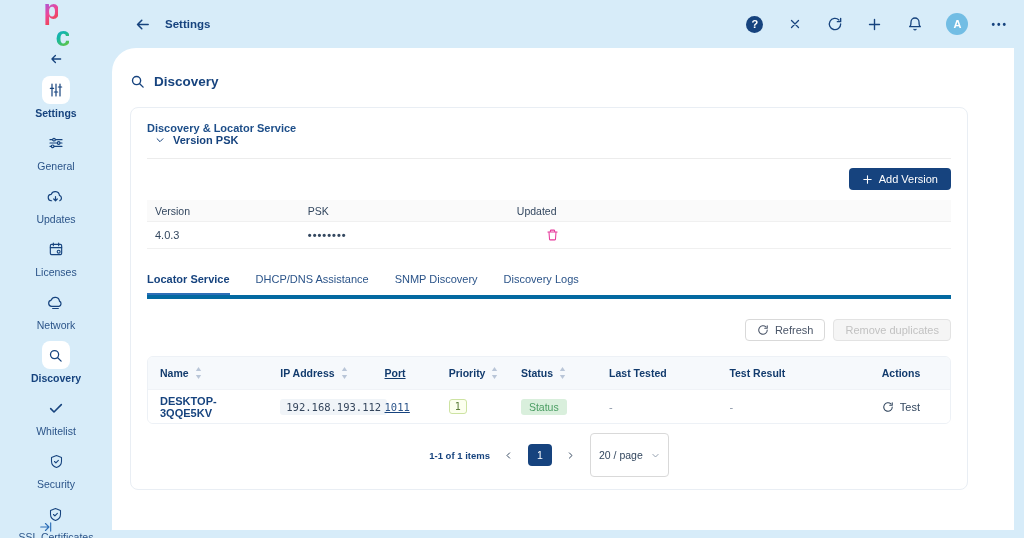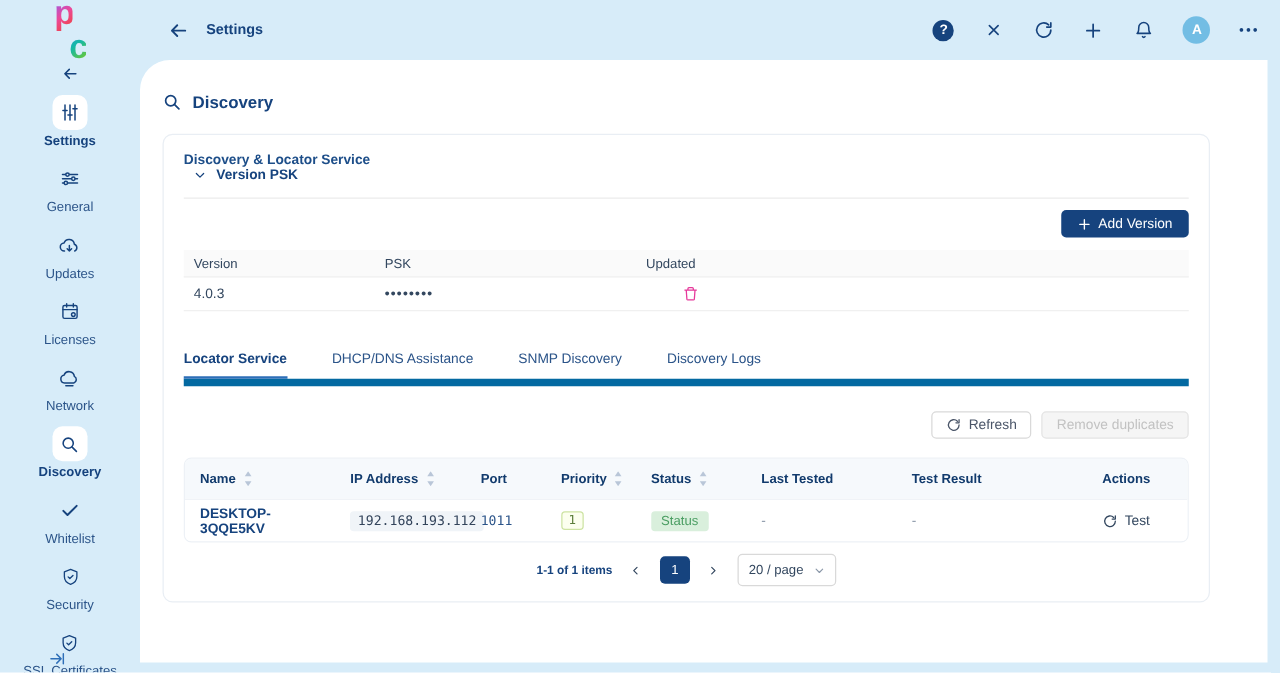--- a/index.html
+++ b/index.html
@@ -66,55 +66,55 @@
   .vhead { background:#fafafa; height:22px; font-size:10.5px; color:#33475f; border-bottom:1px solid #f0f0f0; }
   .vbody { height:27px; border-bottom:1px solid #f0f0f0; color:#33475f; }
   .vc1 { width:20%; padding-left:8px; }
   .vc2 { width:26%; }
   .vc3 { width:47%; }
   .vc4 { width:7%; display:flex; justify-content:flex-end; padding-right:14px; }
   .psk-dots { letter-spacing:1px; font-weight:bold; }
   .trash-btn { cursor:pointer; display:flex; }
 
   
-  .tabs { display:flex; gap:36px; margin-top:32px; border-bottom:6px solid #0369a1; }
+  .tabs { display:flex; gap:26px; margin-top:24px; border-bottom:4px solid #0369a1; }
   .tab { padding-bottom:8px; font-size:11px; color:#2b5489; cursor:pointer; }
   .tab.active { color:#16437e; font-weight:bold; border-bottom:2px solid #2e6fb8; }
 
   
   .toolbar { display:flex; justify-content:flex-end; gap:8px; margin-top:20px; }
   .btn-secondary { background:#fff; border:1px solid #d9d9d9; border-radius:4px; padding:4px 11px;
     font-size:11px; color:#4a5568; font-family:inherit; display:flex; align-items:center; gap:6px; cursor:pointer; }
   .btn-disabled { background:#f5f5f5; border:1px solid #e3e3e3; border-radius:4px; padding:4px 11px;
     font-size:11px; color:#c2c2c2; font-family:inherit; cursor:not-allowed; }
 
   
   .ltable { margin-top:15px; border:1px solid #edf1f6; border-radius:6px; overflow:hidden; }
   .lrow { display:flex; align-items:center; }
   .lhead { background:#f6f9fc; height:32px; font-size:10.5px; font-weight:bold; color:#123b6d; }
   .lbody { height:34px; border-top:1px solid #f0f3f7; background:#fff; }
   .lc { padding-left:12px; display:flex; align-items:center; gap:6px; }
-  .c-name{width:15%;} .c-ip{width:13%;} .c-port{width:8%;} .c-pri{width:9%;}
+  .c-name{width:15%;} .c-ip{width:13%;} .c-port{width:8%;text-decoration:underline;} .c-pri{width:9%;}
   .c-status{width:11%;} .c-last{width:15%;} .c-res{width:19%;} .c-act{width:10%;}
   .row-name { font-weight:bold; color:#16437e; font-size:11px; }
   .ip-chip { background:#f0f4f8; border-radius:3px; padding:2px 6px; font-size:10.5px; color:#33445b; }
   .port-val { font-size:10.5px; color:#2b5489; }
   .pri-chip { border:1px solid #cde3a2; background:#fcffef; border-radius:3px; padding:1px 5px;
     font-size:10px; color:#5b7d3a; }
   .status-chip { background:#d9efdc; color:#4a9d62; border-radius:3px; padding:2px 8px; font-size:10.5px; }
   .dash { color:#8a97a8; }
   .test-action { display:flex; align-items:center; gap:6px; color:#33475f; cursor:pointer; font-size:11px; }
 
   
   .pager { display:flex; justify-content:center; align-items:center; gap:10px; margin-top:9px; }
   .pager-summary { font-size:9.5px; font-weight:bold; color:#16437e; }
   .page-arrow { width:18px; height:18px; display:flex; align-items:center; justify-content:center; cursor:pointer; }
   .page-num { width:24px; height:22px; background:#16437e; color:#fff; border-radius:4px;
     display:flex; align-items:center; justify-content:center; font-size:10.5px; cursor:pointer; }
-  .page-size { border:1px solid #d9d9d9; border-radius:4px; padding:6px 8px; font-size:10.5px;
+  .page-size { border:1px solid #d9d9d9; border-radius:4px; padding:15px 8px; font-size:10.5px;
     color:#33475f; display:flex; align-items:center; gap:8px; cursor:pointer; background:#fff; }
 
   svg { display:block; }
 </style>
 </head>
 <body>
 
 <div class="topbar">
   <div class="logo-wrap">
     <div class="logo"><span class="lp">p</span><span class="lc">c</span></div>

